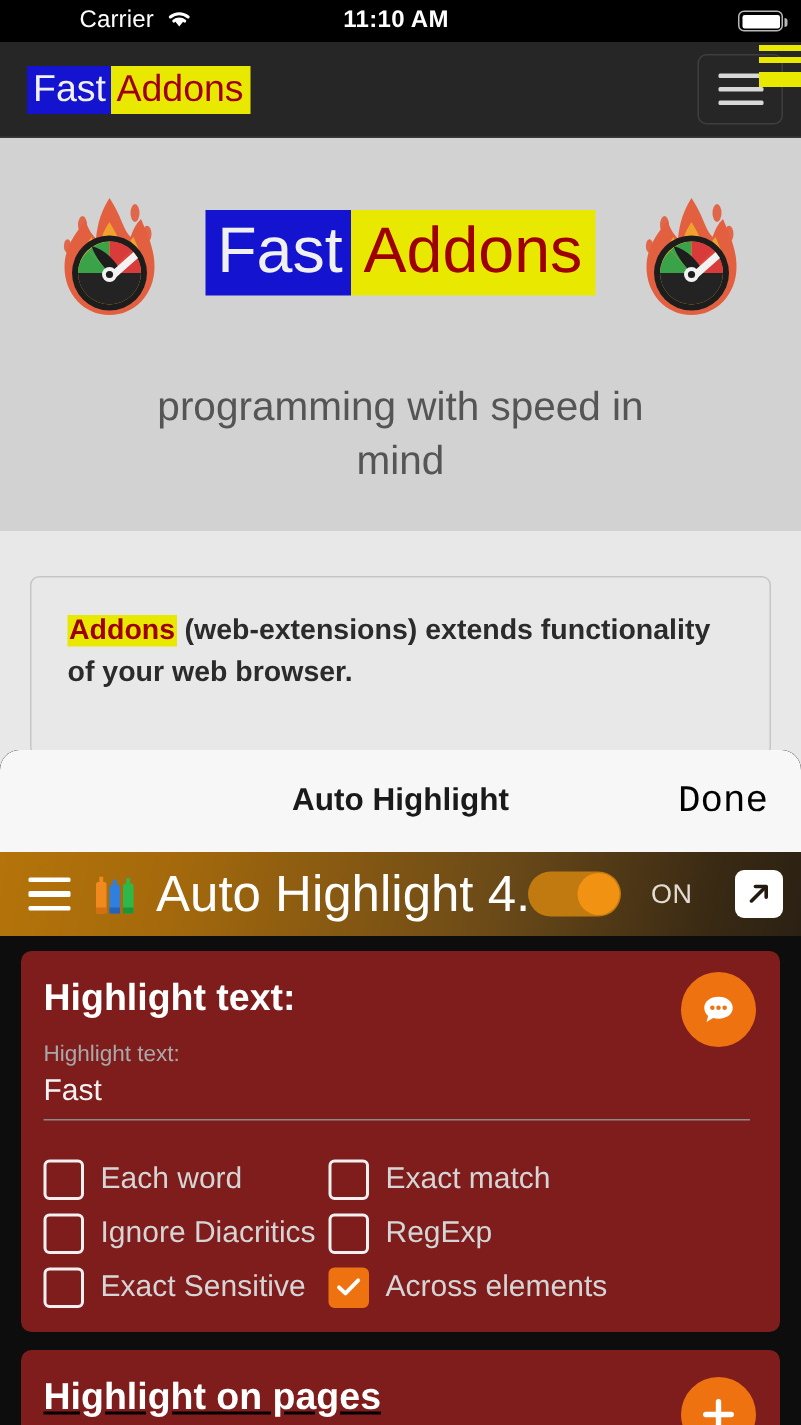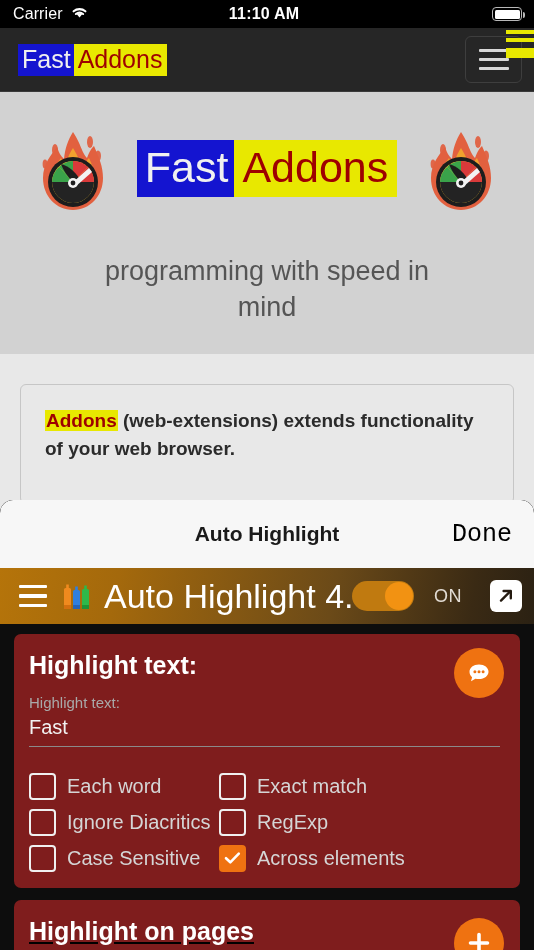--- a/index.html
+++ b/index.html
@@ -10,21 +10,21 @@
     overflow: hidden;
   }
   #screen { position: relative; width: 534px; height: 950px; overflow: hidden; background: #d2d2d2; }
 
   
   .statusbar {
     position: absolute; top: 0; left: 0; width: 534px; height: 28px;
     background: #000; color: #fff;
     display: flex; align-items: center;
   }
-  .sb-left { display: flex; align-items: center; gap: 7px; padding-left: 13px; }
+  .sb-left { display: flex; align-items: center; gap: 7px; padding-left: 13px; margin-left: 40px; }
   .sb-carrier { font-size: 16px; letter-spacing: .1px; }
   .sb-time {
     position: absolute; left: 0; width: 528px; text-align: center;
     font-size: 16px; font-weight: bold; letter-spacing: .2px;
   }
   .sb-right { position: absolute; right: 12px; display: flex; align-items: center; }
   .batt { position: relative; width: 30px; height: 14px; border: 1.6px solid #b9b9b9; border-radius: 4px; padding: 1.5px; }
   .batt-fill { height: 100%; width: 100%; background: #fff; border-radius: 1.5px; }
   .batt-cap { position: absolute; right: -4px; top: 4px; width: 2px; height: 6px; background: #b9b9b9; border-radius: 0 2px 2px 0; }
 
@@ -335,21 +335,21 @@
               <span class="cb-label">Ignore Diacritics</span>
             </label>
             <label class="cb-item">
               <span class="cbox"></span>
               <span class="cb-label">RegExp</span>
             </label>
           </div>
           <div class="check-row">
             <label class="cb-item">
               <span class="cbox"></span>
-              <span class="cb-label">Case Sensitive</span>
+              <span class="cb-label">Exact Sensitive</span>
             </label>
             <label class="cb-item">
               <span class="cbox checked">
                 <svg width="17" height="14" viewBox="0 0 17 14">
                     <path d="M2 7.2 L6.3 11.3 L14.8 2.6" stroke="#fff" stroke-width="2.6" fill="none" stroke-linecap="round" stroke-linejoin="round"></path>
                   </svg>
               </span>
               <span class="cb-label">Across elements</span>
             </label>
           </div>

